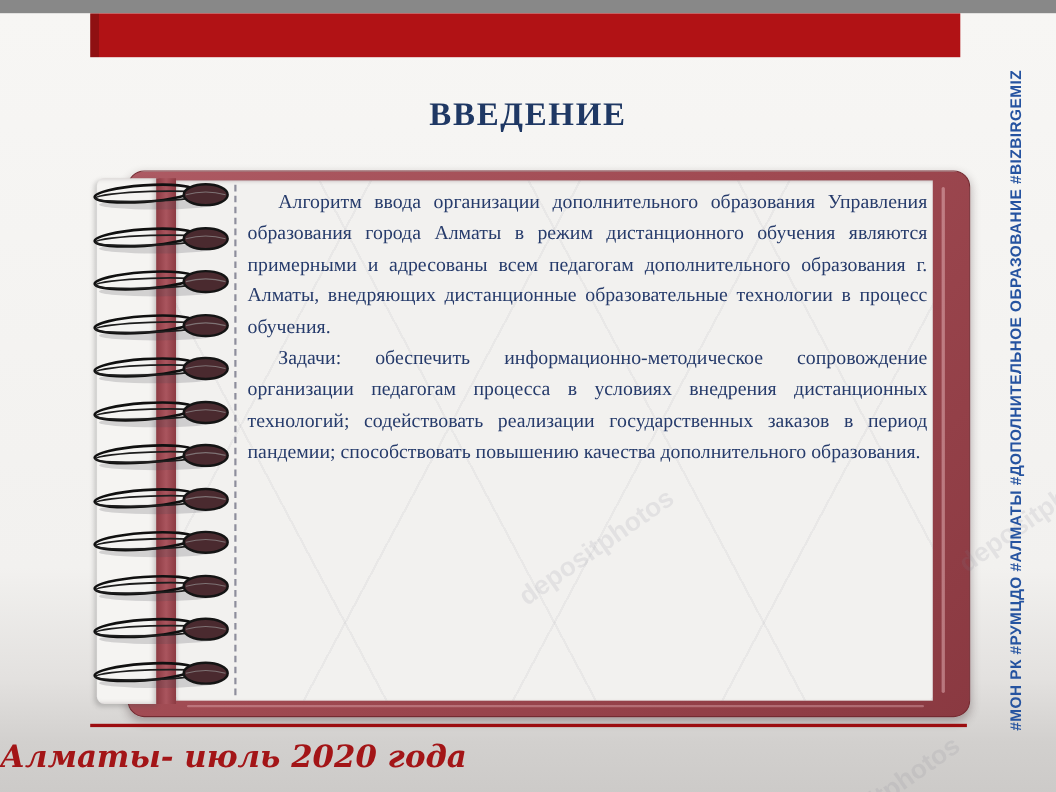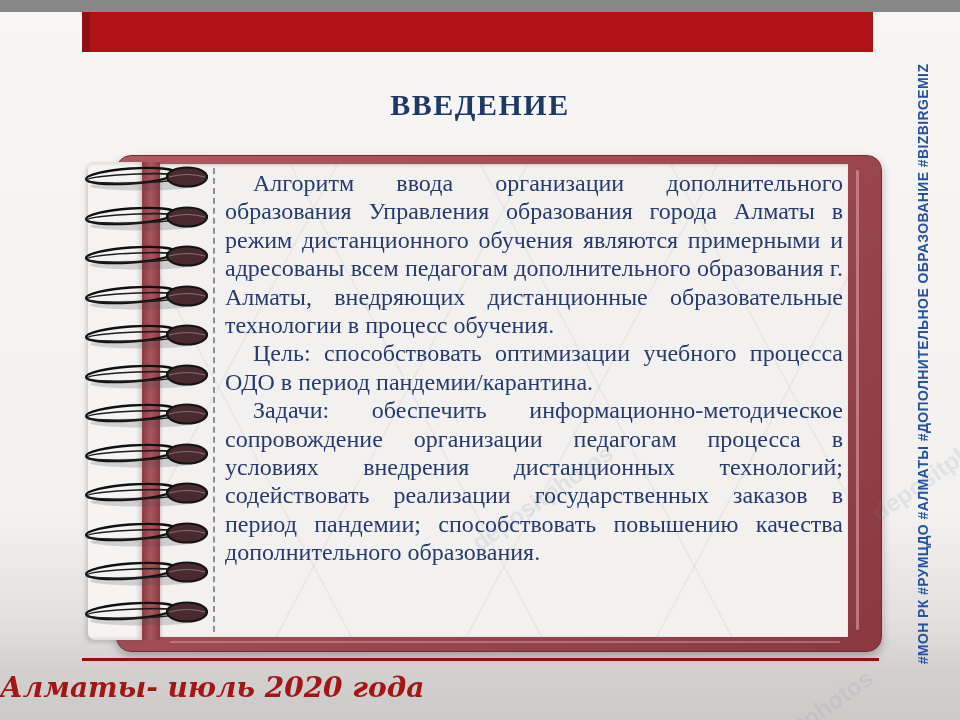--- a/index.html
+++ b/index.html
@@ -68,21 +68,21 @@
   .wm1{left:300px;top:320px;}
   .wm2{left:700px;top:290px;}
   .wm3{left:560px;top:545px;}
   .margin-line{
     position:absolute;left:213px;top:156px;height:464px;width:0;
     border-left:2px dashed #8e8e9c;
   }
   .bodytext{
     position:absolute;left:225px;top:157px;width:618px;
     color:var(--c-body,#263b6b);
-    font-size:24px;line-height:28.4px;
+    font-size:18px;line-height:28.4px;
     text-align:justify;
   }
   .bodytext p{margin:0;text-indent:28px;}
   
   .ring{
     position:absolute;left:84px;width:126px;height:34px;
   }
   .ring svg{display:block;width:126px;height:34px;}
   
   .hashtags{
@@ -127,21 +127,20 @@
     <span class="watermark wm3">depositphotos</span>
   </div>
 
   <div class="cover-highlight-r"></div>
   <div class="cover-highlight-b"></div>
 
   <div class="margin-line"></div>
 
   <div class="bodytext">
     <p>Алгоритм ввода организации дополнительного образования Управления образования города Алматы в режим дистанционного обучения являются примерными и адресованы всем педагогам дополнительного образования г. Алматы, внедряющих дистанционные образовательные технологии в процесс обучения.</p>
-    <p>Цель: способствовать оптимизации учебного процесса ОДО в период пандемии/карантина.</p>
     <p>Задачи: обеспечить информационно-методическое сопровождение организации педагогам процесса в условиях внедрения дистанционных технологий; содействовать реализации государственных заказов в период пандемии; способствовать повышению качества дополнительного образования.</p>
   </div>
 
   <div>
       <div class="ring" style="top: 150px;">
     <svg viewBox="0 0 126 34" xmlns="http://www.w3.org/2000/svg">
       <ellipse cx="58" cy="24" rx="52" ry="4.5" fill="rgba(70,70,80,0.20)"></ellipse>
       <ellipse cx="47" cy="14" rx="45" ry="7.5" fill="none" stroke="#101010" stroke-width="2.4" transform="rotate(-4 47 14)"></ellipse>
       <ellipse cx="53" cy="16.5" rx="50" ry="4.5" fill="none" stroke="#1d1d1d" stroke-width="1.6" transform="rotate(-2 53 16.5)"></ellipse>
       <ellipse cx="103" cy="15" rx="20" ry="9.5" fill="#4a2a2f" stroke="#141414" stroke-width="2.2"></ellipse>

